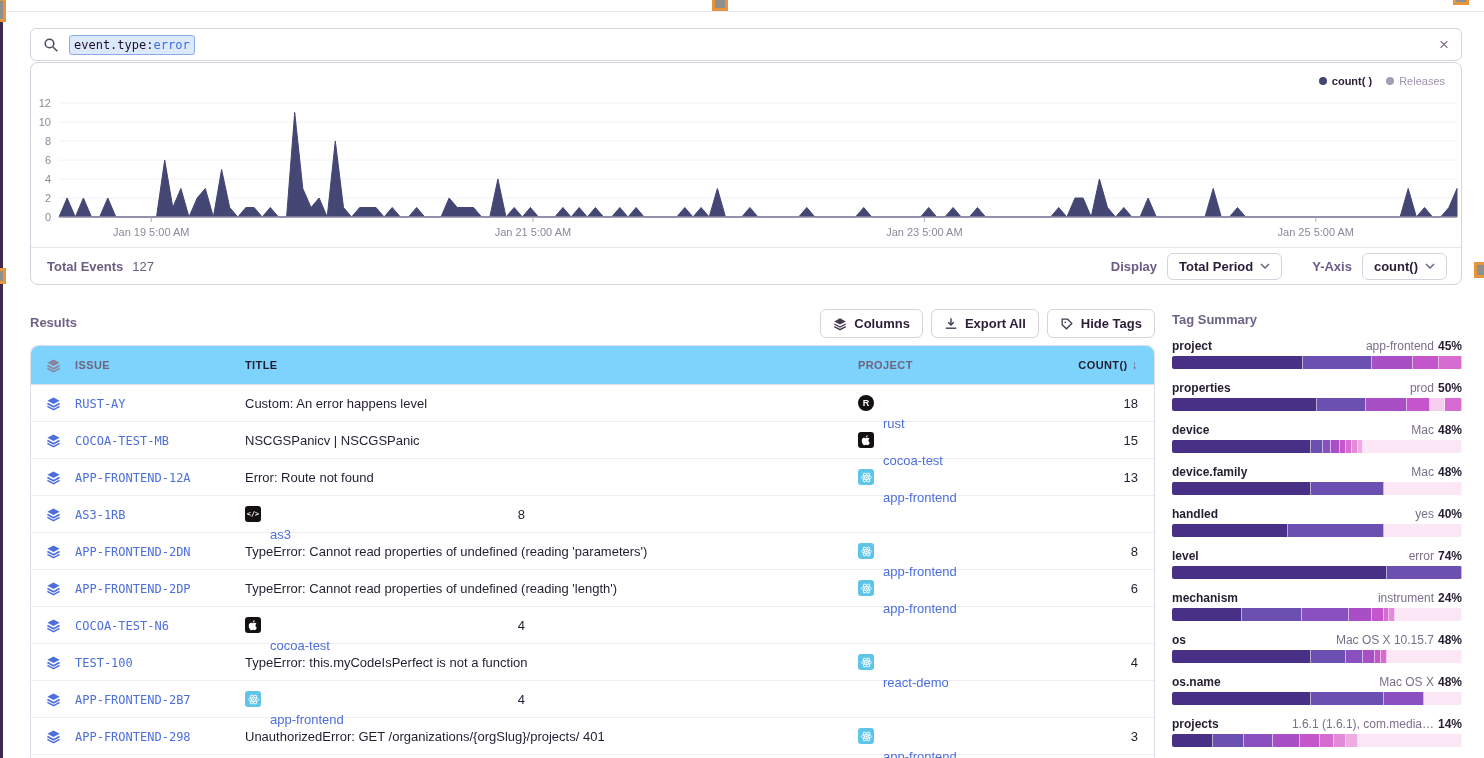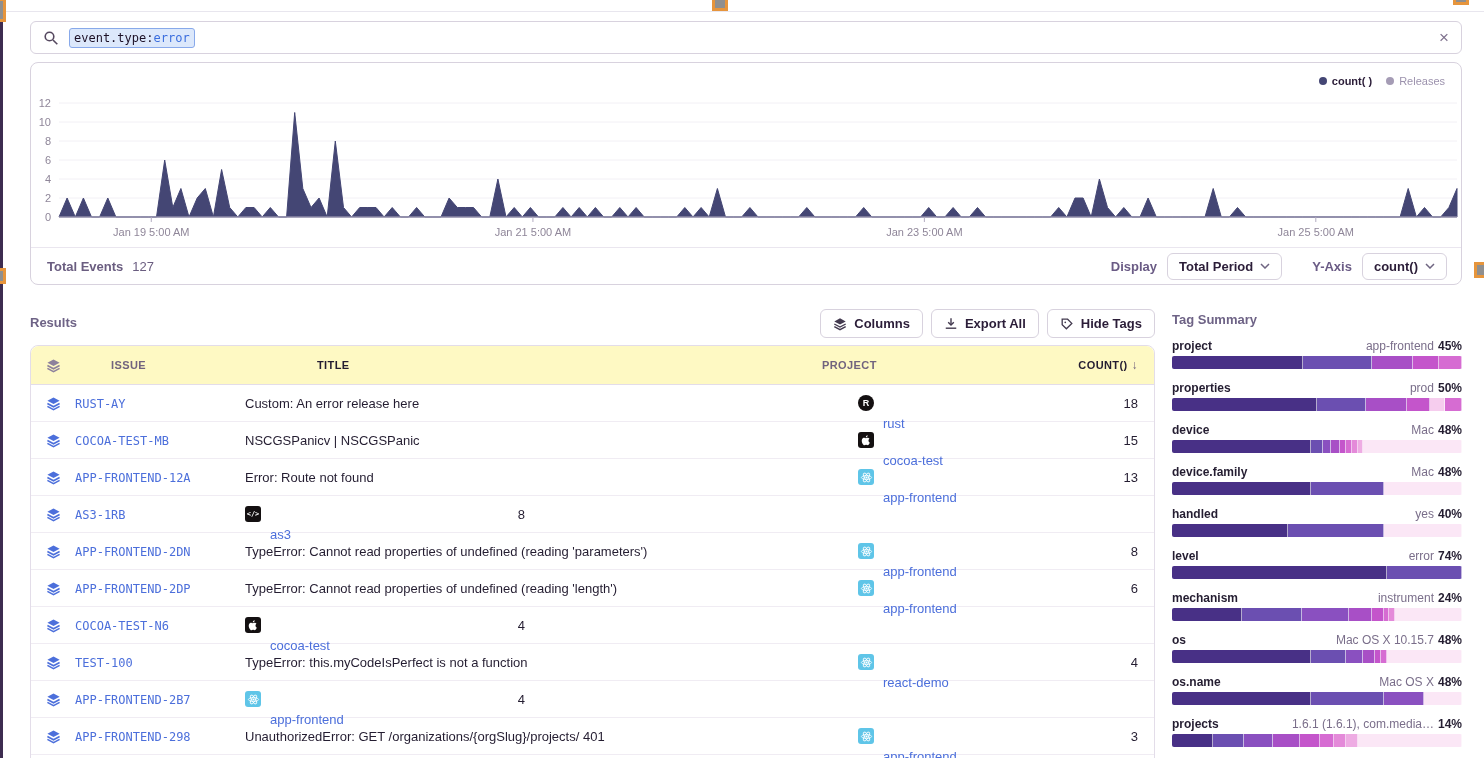--- a/index.html
+++ b/index.html
@@ -2,21 +2,21 @@
 <html><head>
 <meta charset="utf-8">
 <style>
   html,body{margin:0;padding:0;background:#fff;}
   .screen{position:relative;width:1484px;height:758px;overflow:hidden;background:#fff;
     font-family:"Liberation Sans",sans-serif;color:#2b2233;}
   .sidebar-sliver{position:absolute;left:0;top:0;width:3px;height:758px;background:#3d2c50;}
   .top-hairline{position:absolute;left:3px;top:11px;width:1481px;height:1px;background:#e8e6ee;}
 
   
-  .search-panel{position:absolute;left:30px;top:21px;width:1432px;height:33px;border:1px solid #d8d2de;
+  .search-panel{position:absolute;left:30px;top:28px;width:1432px;height:33px;border:1px solid #d8d2de;
     border-radius:6px;box-sizing:border-box;display:flex;align-items:center;padding:0 12px;background:#fff;}
   .search-icon{width:16px;height:16px;color:#55485f;flex:0 0 auto;}
   .query{margin-left:10px;font-family:"DejaVu Sans Mono",monospace;font-size:12px;
     background:#dce8fb;border:1px solid #88a9ea;border-radius:3px;padding:1px 4px;line-height:16px;}
   .query .qkey{color:#1d1127;}
   .query .qval{color:#3b6ede;}
   .clear-x{margin-left:auto;color:#80738f;font-size:17px;line-height:17px;cursor:pointer;}
 
   
   .chart-panel{position:absolute;left:30px;top:62px;width:1432px;height:223px;border:1px solid #d8d2de;
@@ -40,22 +40,22 @@
   
   .results-heading{position:absolute;left:30px;top:315px;font-size:13px;font-weight:bold;color:#6e6386;}
   .results-buttons{position:absolute;top:309px;left:30px;width:1125px;display:flex;justify-content:flex-end;gap:8px;}
   .btn{display:flex;align-items:center;gap:7px;height:29px;padding:0 12px;border:1px solid #d8d2de;border-radius:6px;
     background:#fff;font-size:13px;font-weight:bold;color:#2b1d38;cursor:pointer;box-sizing:border-box;}
   .btn svg{width:14px;height:14px;color:#433a4f;}
 
   
   .table{position:absolute;left:30px;top:345px;width:1125px;border:1px solid #e3dde9;border-radius:8px 8px 0 0;
     box-sizing:border-box;background:#fff;}
-  .thead{display:flex;align-items:center;height:38px;background:#fef9c3;border-bottom:1px solid #e3dde9;
-    border-radius:8px 8px 0 0;font-size:11px;font-weight:bold;letter-spacing:.4px;color:#71637e;gap:36px;}
+  .thead{display:flex;align-items:center;height:38px;background:#7dd3fc;border-bottom:1px solid #e3dde9;
+    border-radius:8px 8px 0 0;font-size:11px;font-weight:bold;letter-spacing:.4px;color:#71637e;}
   .trow{display:flex;align-items:center;height:36px;border-bottom:1px solid #f0ecf3;font-size:13px;background:#fff;}
   .c-icon{flex:0 0 44px;display:flex;justify-content:center;align-items:center;}
   .c-issue{flex:0 0 170px;}
   .c-title{flex:1 1 auto;min-width:0;white-space:nowrap;overflow:hidden;color:#241d31;}
   .c-project{flex:0 0 200px;display:flex;align-items:center;gap:9px;}
   .c-count{flex:0 0 80px;text-align:right;padding-right:16px;color:#241d31;}
   .stack-icon{width:15px;height:15px;}
   .thead .stack-icon{color:#8d819c;}
   .issue-link,.project-link{color:#4c6fdb;text-decoration:none;cursor:pointer;margin-top:41px;}
   .issue-link{font-family:"DejaVu Sans Mono",monospace;font-size:12px;}
@@ -199,21 +199,21 @@
     <div id="rows">
         <div class="trow">
           <div class="c-icon">
             <svg class="stack-icon" viewBox="0 0 16 16" style="color:#4c6fdb">
               <path d="M8 1.5 14.5 5 8 8.5 1.5 5Z" fill="currentColor"></path>
               <path d="M1.5 8 8 11.5 14.5 8" fill="none" stroke="currentColor" stroke-width="1.6"></path>
               <path d="M1.5 11 8 14.5 14.5 11" fill="none" stroke="currentColor" stroke-width="1.6"></path>
             </svg>
           </div>
           <div class="c-issue"><a class="issue-link">RUST-AY</a></div>
-          <div class="c-title">Custom: An error release here</div>
+          <div class="c-title">Custom: An error happens level</div>
           <div class="c-project">
             <span class="pf pf-rust">R</span>
             <a class="project-link">rust</a>
           </div>
           <div class="c-count">18</div>
         </div>
         <div class="trow">
           <div class="c-icon">
             <svg class="stack-icon" viewBox="0 0 16 16" style="color:#4c6fdb">
               <path d="M8 1.5 14.5 5 8 8.5 1.5 5Z" fill="currentColor"></path>

